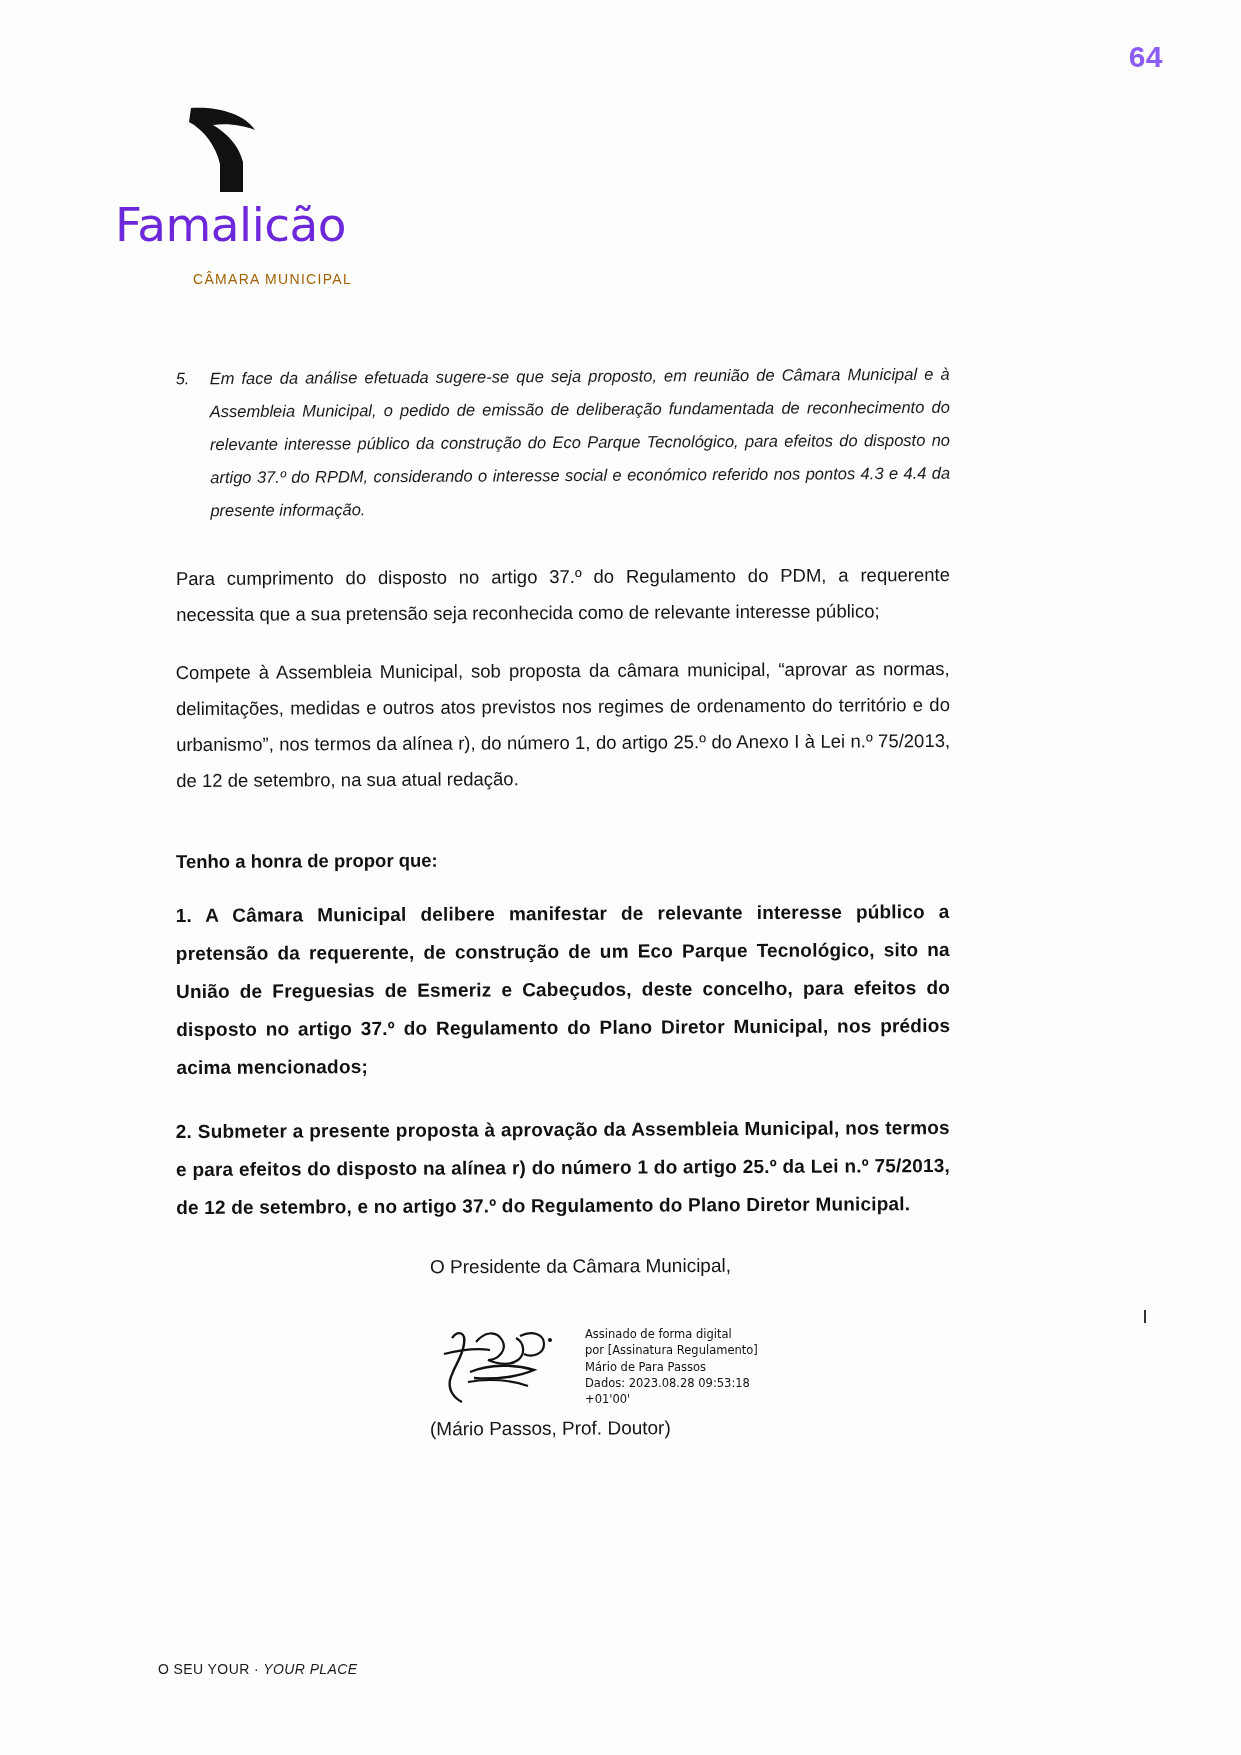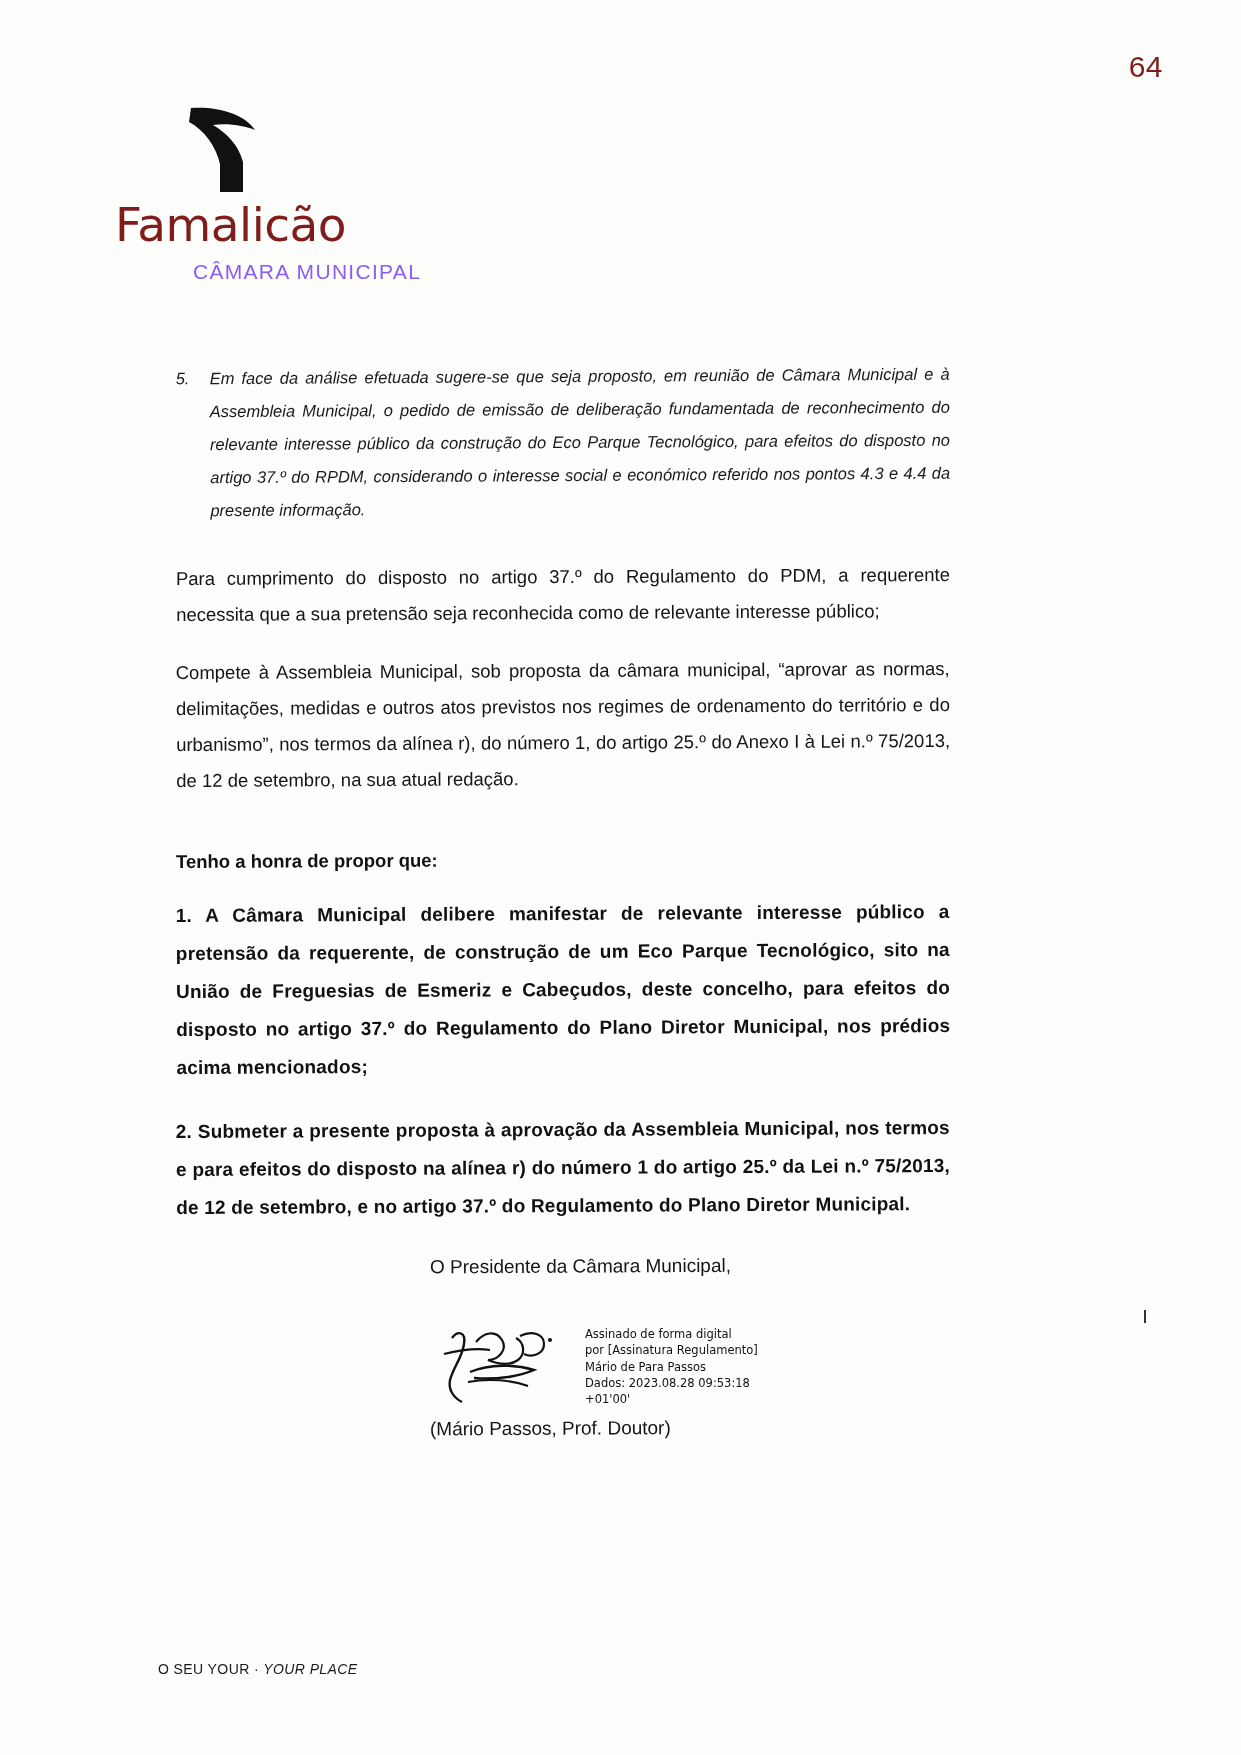--- a/index.html
+++ b/index.html
@@ -18,56 +18,56 @@
 
   .page {
     position: absolute;
     inset: 0;
     background: #fdfdfc;
   }
 
   
   .page-number {
     position: absolute;
-    top: 50px;
+    top: 40px;
     right: 78px;
     font-size: 30px;
-    font-weight: normal;
+    font-weight: bold;
     letter-spacing: 0.5px;
-    color: #7f1d1d;
+    color: #8b5cf6;
   }
 
   
   .logo-block {
     position: absolute;
     top: 100px;
     left: 115px;
     width: 330px;
   }
   .logo-mark {
     width: 72px;
     height: 95px;
     position: relative;
     margin-left: 72px;
   }
   .logo-mark svg { display: block; }
 
   .logo-word {
     font-size: 47px;
     letter-spacing: -0.5px;
-    color: #7f1d1d;
+    color: #6d28d9;
     margin-top: 2px;
     font-family: "DejaVu Sans", sans-serif;
     font-weight: 400;
   }
   .logo-sub {
-    font-size: 21px;
+    font-size: 14px;
     letter-spacing: 1.3px;
-    color: #8b5cf6;
-    margin-top: 8px;
+    color: #a16207;
+    margin-top: 19px;
     margin-left: 78px;
     font-family: "Liberation Sans", sans-serif;
   }
 
   
   .content {
     position: absolute;
     left: 176px;
     top: 360px;
     width: 774px;

